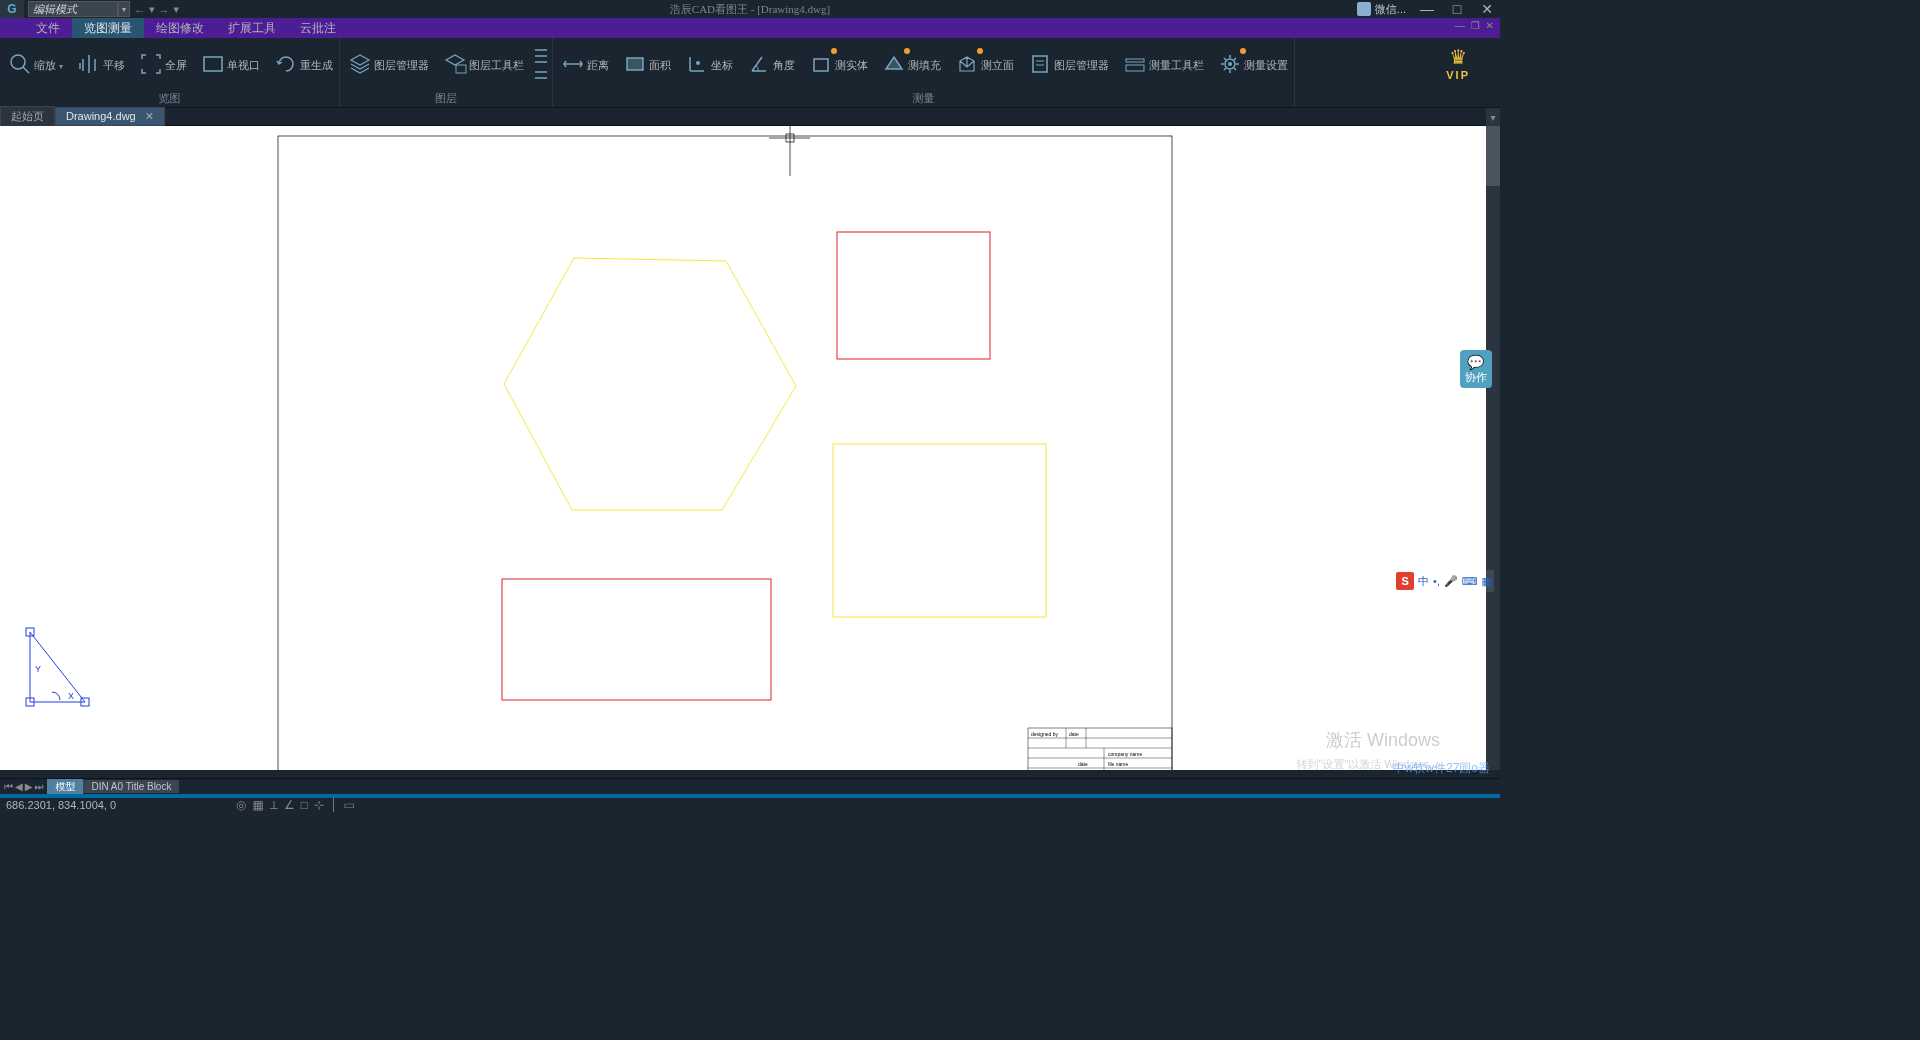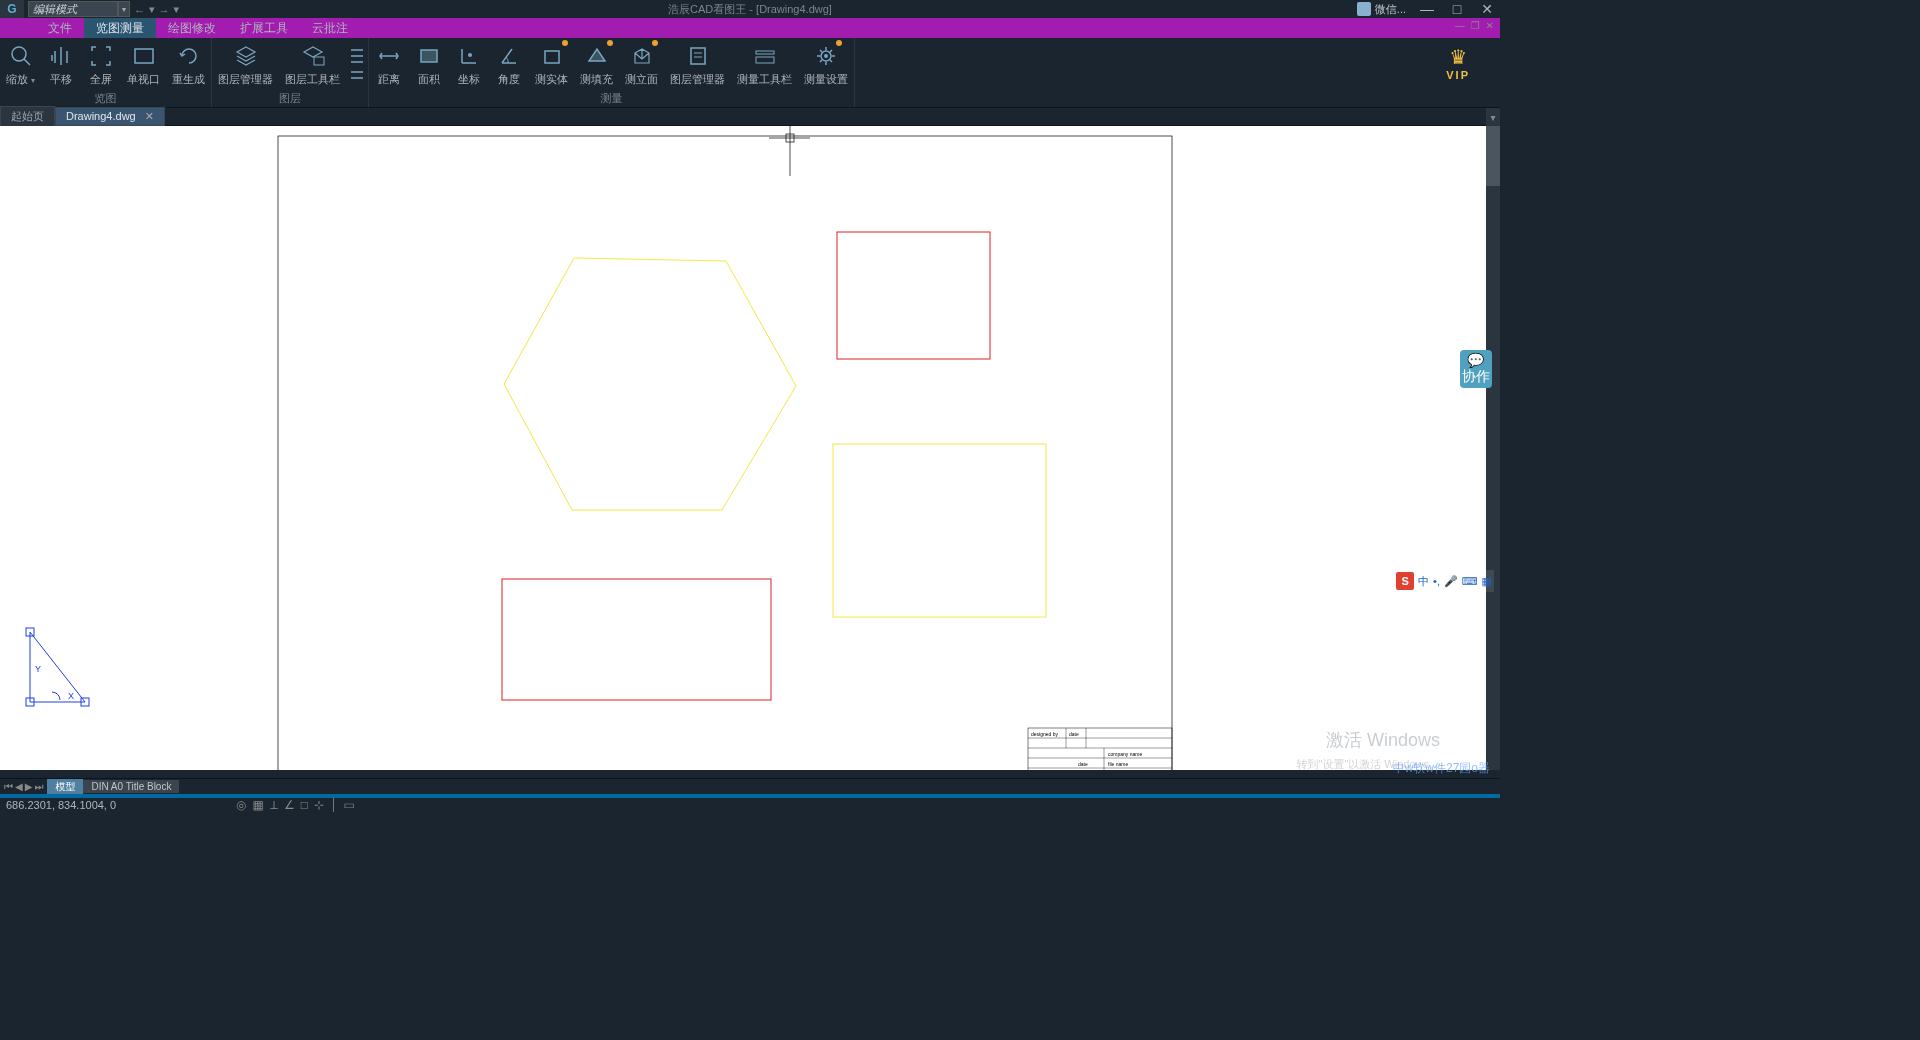--- a/index.html
+++ b/index.html
@@ -6,38 +6,38 @@
 body { width: 1500px; height: 812px; background: #1a2530; overflow: hidden; position: relative; }
 
 
 .titlebar { height: 18px; background: #1a2530; display: flex; align-items: center; position: relative; }
 .logo-box { width: 24px; height: 18px; background: #2a3540; display: flex; align-items: center; justify-content: center; margin-right: 4px; }
 .logo-box span { color: #5bb0d0; font-size: 12px; font-weight: bold; }
 .mode-select { background: #3a4550; color: #d0d5da; border: 1px solid #555; font-size: 11px; height: 16px; padding: 0 4px; width: 90px; font-style: italic; }
 .mode-dd { width: 12px; height: 16px; background: #3a4550; border: 1px solid #555; color: #aaa; font-size: 8px; display: inline-flex; align-items: center; justify-content: center; }
 .qat { display: flex; gap: 4px; margin-left: 4px; }
 .qat span { color: #888; font-size: 11px; cursor: pointer; }
-.title-text { position: absolute; left: 50%; transform: translateX(-50%); color: #7a8590; font-size: 11px; }
+.title-text { position: absolute; left: 50%; transform: translateX(-50%); color: #7a8590; font-size: 11px; font-family: Liberation Serif, serif; }
 .title-right { position: absolute; right: 4px; display: flex; align-items: center; gap: 12px; }
 .weixin { color: #c0c5ca; font-size: 11px; display: flex; align-items: center; gap: 4px; }
 .weixin-icon { width: 14px; height: 14px; background: #8ab0d0; border-radius: 2px; }
 .winbtn { color: #aab5c0; font-size: 14px; cursor: pointer; width: 18px; text-align: center; }
 
 
-.menutabs { height: 20px; background: #a21caf; display: flex; padding-left: 36px; text-align: right; }
+.menutabs { height: 20px; background: #4c1d95; display: flex; padding-left: 24px; text-align: right; }
 .menutab { padding: 2px 12px; color: #b0b5ba; font-size: 12px; cursor: pointer; }
 .menutab.active { background: #2a5570; color: #e0e5ea; }
 .doc-ctrls { position: absolute; right: 6px; top: 20px; display: flex; gap: 6px; }
 .doc-ctrls span { color: #888; font-size: 10px; cursor: pointer; }
 
 
 .ribbon { height: 70px; background: #1a2530; display: flex; border-bottom: 1px solid #0a1520; }
 .ribbon-group { display: flex; flex-direction: column; border-right: 1px solid #2a3540; }
 .ribbon-items { display: flex; flex: 1; }
-.ribbon-item { display: flex; flex-direction: column; align-items: center; justify-content: center; padding: 2px 6px; cursor: pointer; }
+.ribbon-item { display: flex; flex-direction: row; align-items: center; justify-content: center; padding: 2px 6px; cursor: pointer; }
 .ribbon-icon { width: 28px; height: 28px; display: flex; align-items: center; justify-content: center; color: #7aa5c0; position: relative; }
 .ribbon-label { color: #b0b5ba; font-size: 11px; margin-top: 2px; white-space: nowrap; }
 .dd-arrow { color: #888; font-size: 8px; }
 .ribbon-group-label { text-align: center; color: #7a8590; font-size: 11px; padding: 1px 0; background: #1a2530; }
 .orange-dot { position: absolute; top: -2px; right: -2px; width: 6px; height: 6px; background: #f0a030; border-radius: 50%; }
 
 .vip-badge { position: absolute; right: 30px; top: 45px; display: flex; flex-direction: column; align-items: center; }
 .vip-crown { color: #f0c040; font-size: 20px; }
 .vip-text { color: #f0c040; font-size: 11px; font-weight: bold; letter-spacing: 2px; }
 
@@ -66,21 +66,21 @@
 
 
 .statusbar { position: absolute; bottom: 0; left: 0; right: 0; height: 18px; background: #1a2530; display: flex; align-items: center; padding: 0 6px; border-top: 4px solid #0369a1; }
 .coords { color: #b0b5ba; font-size: 11px; }
 .status-icons { display: flex; gap: 6px; margin-left: 120px; }
 .status-icons span { color: #888; font-size: 12px; cursor: pointer; }
 
 
 .collab { position: absolute; right: 8px; top: 350px; width: 32px; height: 38px; background: #50a0c0; border-radius: 4px; display: flex; flex-direction: column; align-items: center; justify-content: center; cursor: pointer; }
 .collab-icon { color: #fff; font-size: 14px; }
-.collab-label { color: #fff; font-size: 14px; }
+.collab-label { color: #fff; font-size: 11px; }
 
 
 .ime-bar { position: absolute; right: 6px; bottom: 220px; display: flex; gap: 4px; align-items: center; background: rgba(255,255,255,0.1); padding: 2px; }
 .ime-bar span { font-size: 11px; cursor: pointer; }
 .ime-s { width: 18px; height: 18px; background: #e04030; color: #fff; display: flex; align-items: center; justify-content: center; font-weight: bold; border-radius: 2px; }
 
 
 .watermark { position: absolute; right: 60px; bottom: 60px; color: rgba(120,130,140,0.4); font-size: 18px; }
 .watermark2 { position: absolute; right: 60px; bottom: 40px; color: rgba(120,130,140,0.35); font-size: 11px; }
 .wm-link { position: absolute; right: 10px; bottom: 35px; color: rgba(100,160,250,0.7); font-size: 12px; }

